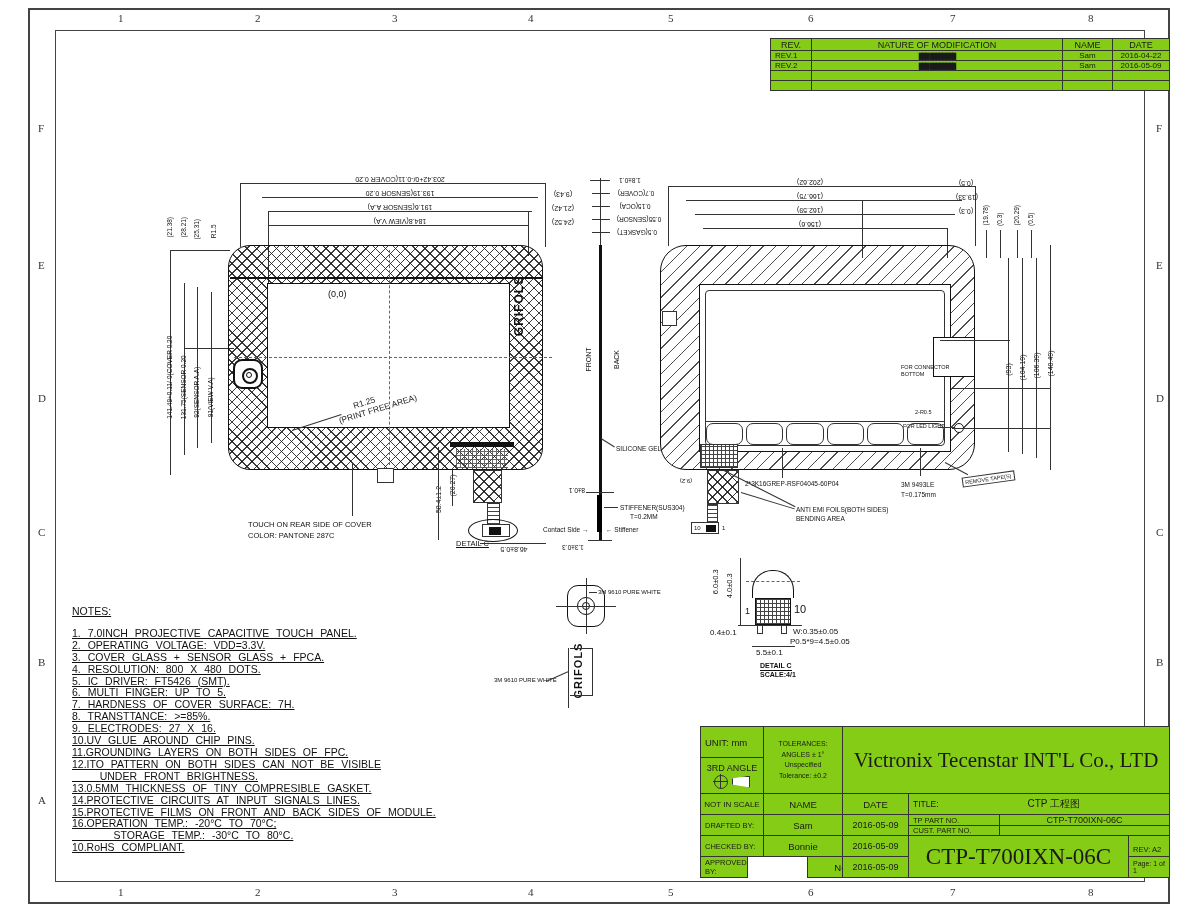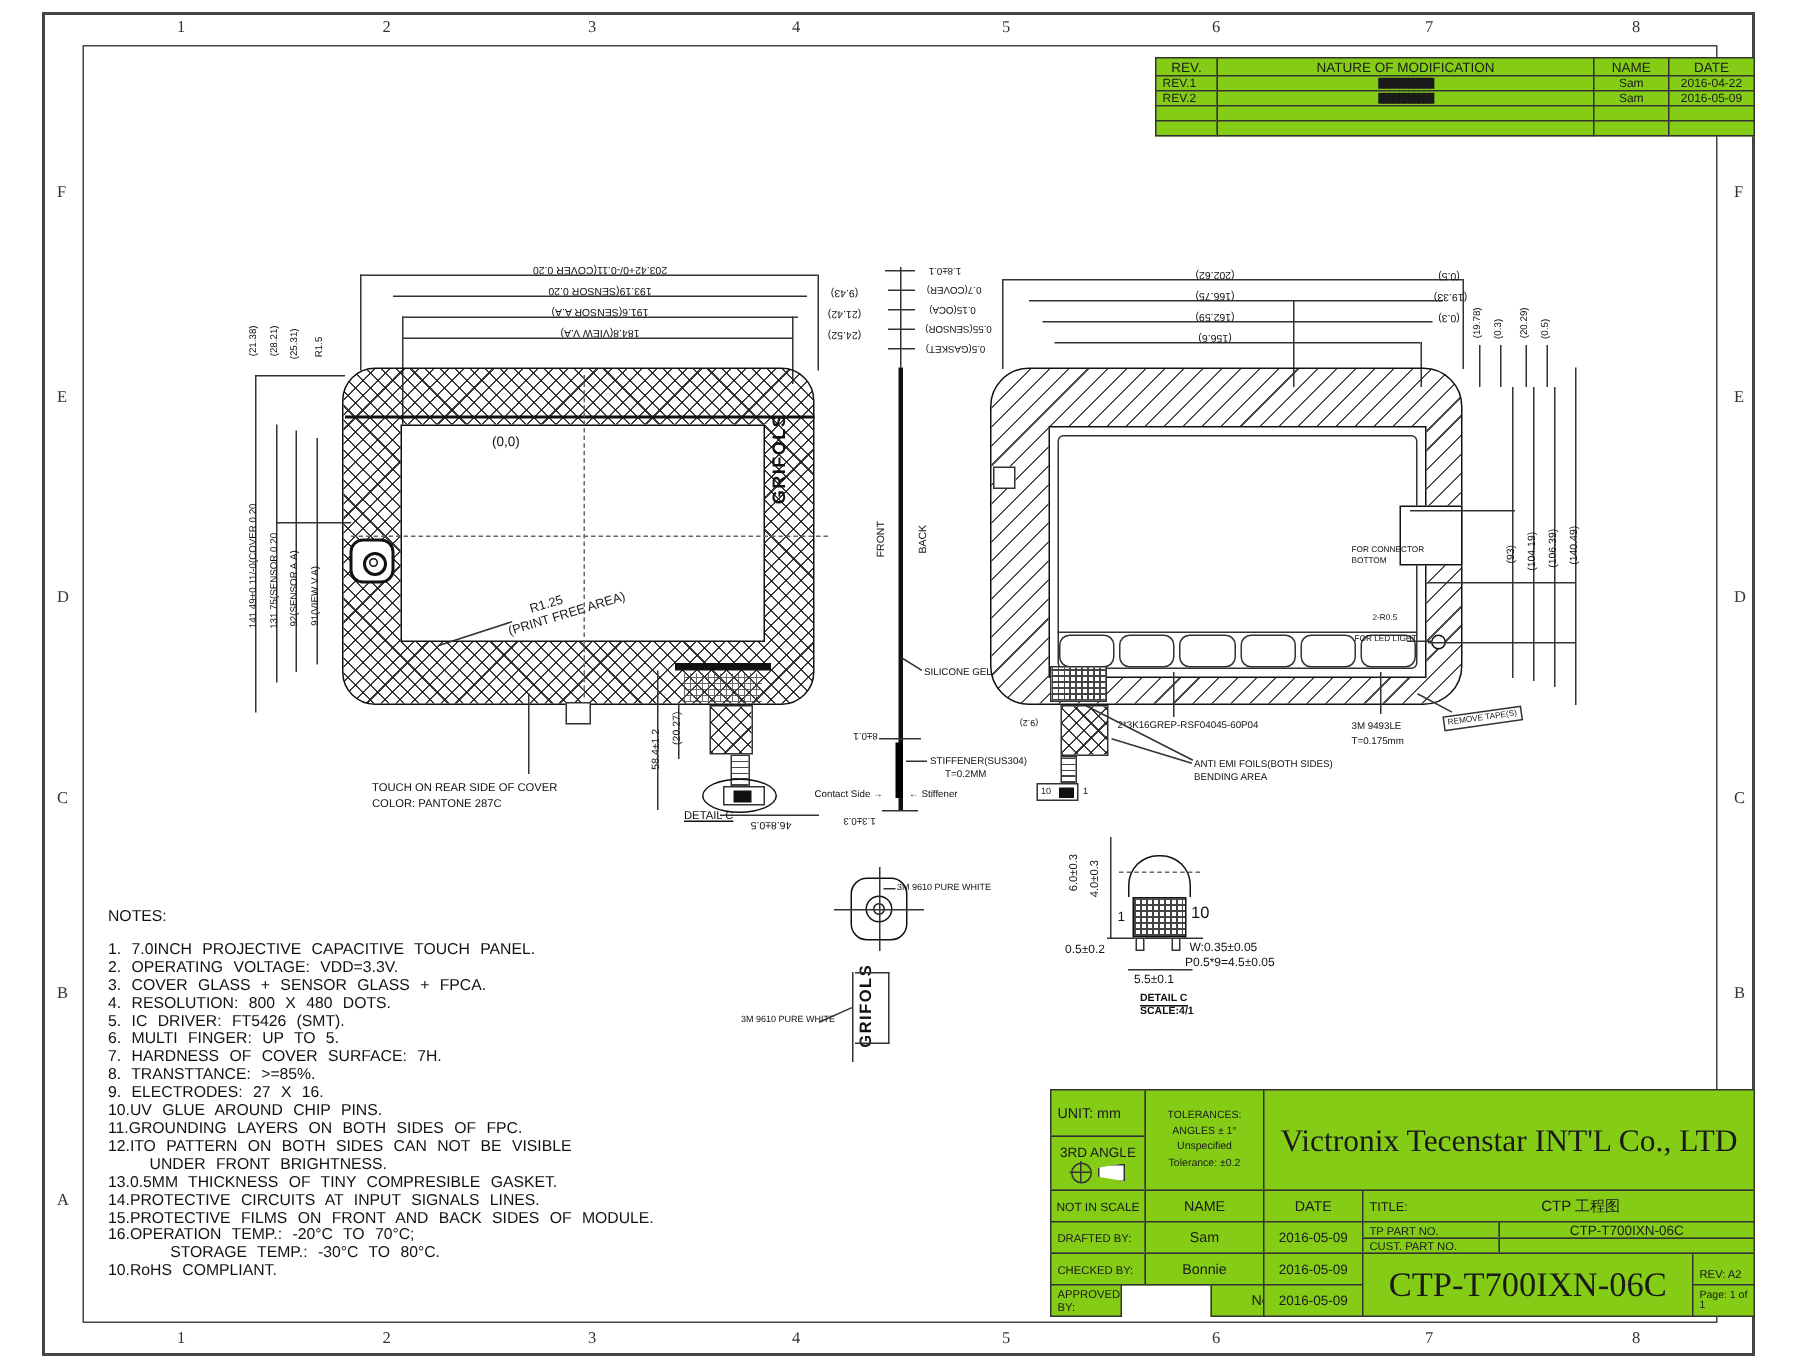--- a/index.html
+++ b/index.html
@@ -14,21 +14,21 @@
   .xh{background-image:repeating-linear-gradient(45deg,rgba(25,25,25,.85) 0 1px,transparent 1px 7px),repeating-linear-gradient(135deg,rgba(25,25,25,.85) 0 1px,transparent 1px 7px);}
   .dh{background-image:repeating-linear-gradient(135deg,rgba(35,35,35,.8) 0 1px,transparent 1px 9px);}
   .grid{background-image:repeating-linear-gradient(0deg,#444 0 1px,transparent 1px 4px),repeating-linear-gradient(90deg,#444 0 1px,transparent 1px 4px);}
   .ribs{background-image:repeating-linear-gradient(0deg,#444 0 1px,transparent 1px 4px);}
   .dash{position:absolute;border-top:1px dashed #666;height:0;}
   .dashv{position:absolute;border-left:1px dashed #666;width:0;}
   .zone{position:absolute;font-family:"Liberation Serif",serif;font-size:11px;color:#333;}
   .tb{position:absolute;border:1px solid #333;box-sizing:border-box;font-size:9px;display:flex;align-items:center;justify-content:center;background:#84cc16;}
   .tb.left{justify-content:flex-start;padding-left:4px;}
   .serif{font-family:"Liberation Serif",serif;}
-  .nline{white-space:pre;font-size:10.5px;line-height:11.9px;word-spacing:4px;color:#111;}
+  .nline{white-space:pre;font-size:10.5px;line-height:11.9px;word-spacing:4px;color:#111;text-decoration:underline;}
   .blob{border:1px solid #333;border-radius:7px;height:20px;flex:1;background:#fff;}
   .diag{position:absolute;height:1px;background:#333;transform-origin:left center;}
 </style>
 </head>
 <body>
 
 <div id="sheet">
 
   <div class="abs" style="left:28px;top:8px;width:1142px;height:896px;border:2px solid #444;box-sizing:border-box;"></div>
   <div class="abs" style="left:55px;top:30px;width:1090px;height:852px;border:1px solid #444;box-sizing:border-box;"></div>
@@ -346,21 +346,21 @@
     <div class="lbl rot" style="left:708px;top:582px;width:44px;font-size:7.5px;">4.0±0.3</div>
     <div class="vl" style="left:740px;top:558px;height:68px;"></div>
     <div class="abs" style="left:752px;top:570px;width:42px;height:28px;border:1.5px solid #111;border-bottom:none;border-radius:20px 20px 0 0;box-sizing:border-box;background:#fff;"></div>
     <div class="dash" style="left:746px;top:581px;width:54px;"></div>
     <div class="abs grid" style="left:755px;top:598px;width:36px;height:27px;border:1px solid #111;box-sizing:border-box;background-color:#fff;"></div>
     <div class="lbl" style="left:745px;top:607px;font-size:9px;">1</div>
     <div class="lbl" style="left:794px;top:604px;font-size:11px;">10</div>
     <div class="hl" style="left:738px;top:625px;width:64px;"></div>
     <div class="box" style="left:757px;top:625px;width:6px;height:9px;"></div>
     <div class="box" style="left:781px;top:625px;width:6px;height:9px;"></div>
-    <div class="lbl" style="left:710px;top:629px;font-size:8px;">0.5±0.2</div>
+    <div class="lbl" style="left:710px;top:629px;font-size:8px;">0.4±0.1</div>
     <div class="lbl" style="left:793px;top:628px;font-size:8px;">W:0.35±0.05</div>
     <div class="lbl" style="left:790px;top:638px;font-size:8px;">P0.5*9=4.5±0.05</div>
     <div class="hl" style="left:752px;top:646px;width:43px;"></div>
     <div class="lbl" style="left:756px;top:649px;font-size:8px;">5.5±0.1</div>
     <div class="lbl" style="left:760px;top:662px;font-size:7px;font-weight:bold;border-bottom:1px solid #111;padding-bottom:1px;">DETAIL C</div>
     <div class="lbl" style="left:760px;top:671px;font-size:7px;font-weight:bold;">SCALE:4/1</div>
   </div>
 
   <div>
     <div class="tb left" style="left:700px;top:726px;width:64px;height:32px;font-size:9.5px;">UNIT: mm</div>

